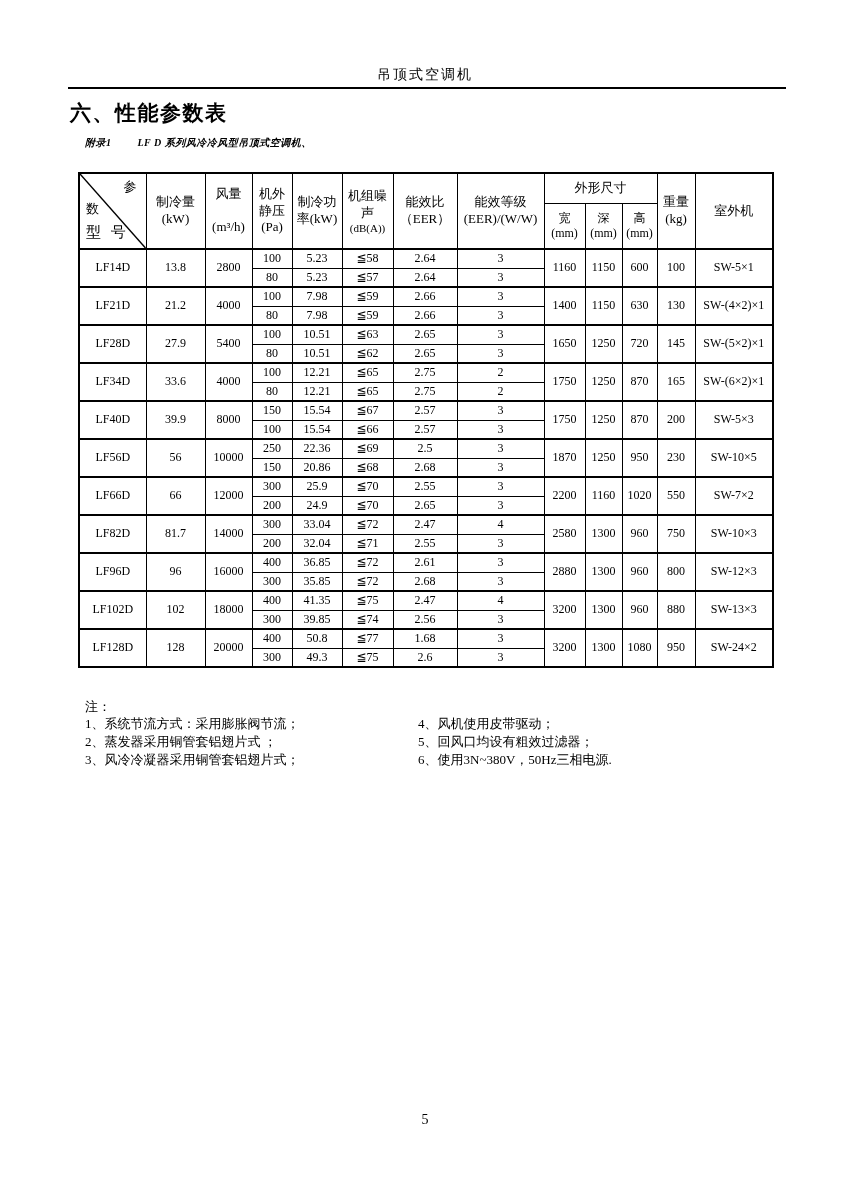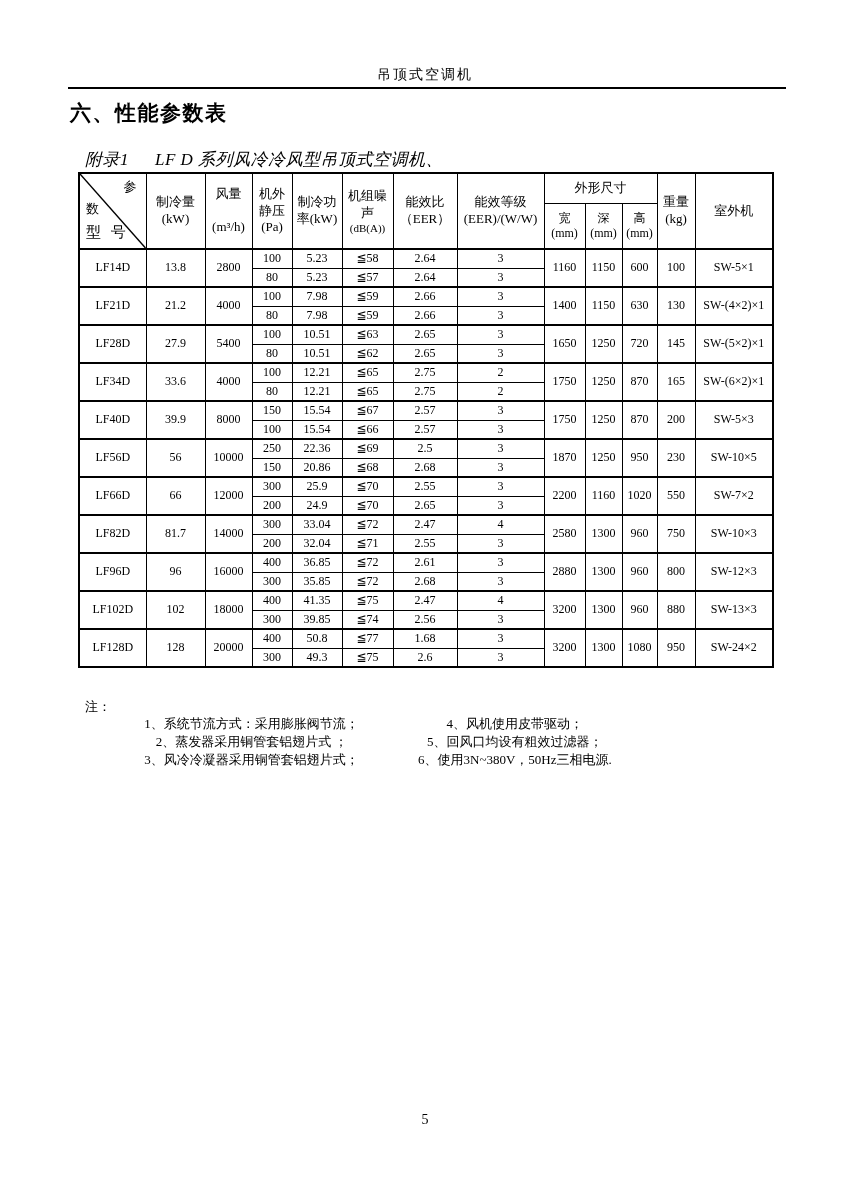--- a/index.html
+++ b/index.html
@@ -15,22 +15,22 @@
   .header-rule {
     position:absolute; top:87px; left:68px; width:718px; height:0;
     border-top:2px solid #000;
   }
   .section-title {
     position:absolute; top:99px; left:70px;
     font-family:"Liberation Sans", sans-serif; font-weight:bold;
     font-size:21px; letter-spacing:1.5px;
   }
   .appendix {
-    position:absolute; top:148px; left:85px;
-    font-size:17px; font-weight:normal; font-style:italic; letter-spacing:0.5px;
+    position:absolute; top:136px; left:85px;
+    font-size:10px; font-weight:bold; font-style:italic; letter-spacing:0.5px;
   }
   .appendix-label { margin-right:26px; }
 
   .spec-table {
     position:absolute; top:172px; left:78px; width:694px;
     border-collapse:collapse; table-layout:fixed;
     border:2px solid #000;
   }
   .spec-table th, .spec-table td {
     border:1px solid #000; text-align:center; vertical-align:middle;
@@ -46,21 +46,21 @@
   .spec-table tbody tr.group-first td { border-top:2px solid #000; }
 
   .corner { position:relative; }
   .corner svg { position:absolute; left:0; top:0; width:100%; height:100%; }
   .corner-top { position:absolute; top:5px; right:9px; font-size:13px; }
   .corner-mid { position:absolute; top:27px; left:6px; font-size:13px; }
   .corner-bot { position:absolute; bottom:6px; left:6px; font-size:15px; letter-spacing:3px; }
 
   .notes { position:absolute; top:698px; left:85px; width:670px; font-size:13px; }
   .notes-label { line-height:17px; }
-  .notes-cols { display:flex;text-align:center; }
+  .notes-cols { display:flex; }
   .notes-col { line-height:18px; }
   .notes-col.left { width:333px; }
   .note-item { white-space:nowrap; }
 
   .page-number {
     position:absolute; top:1112px; left:0; right:0; text-align:center; font-size:14px;
   }
 </style>
 </head>
 <body>

